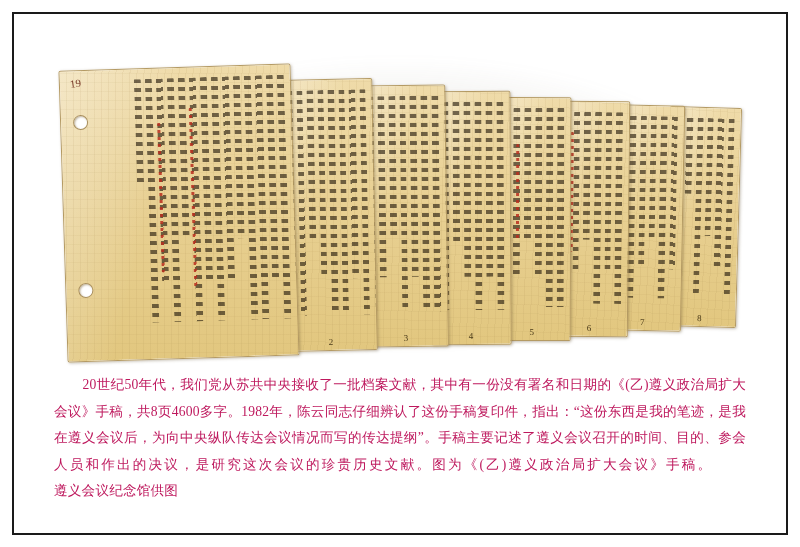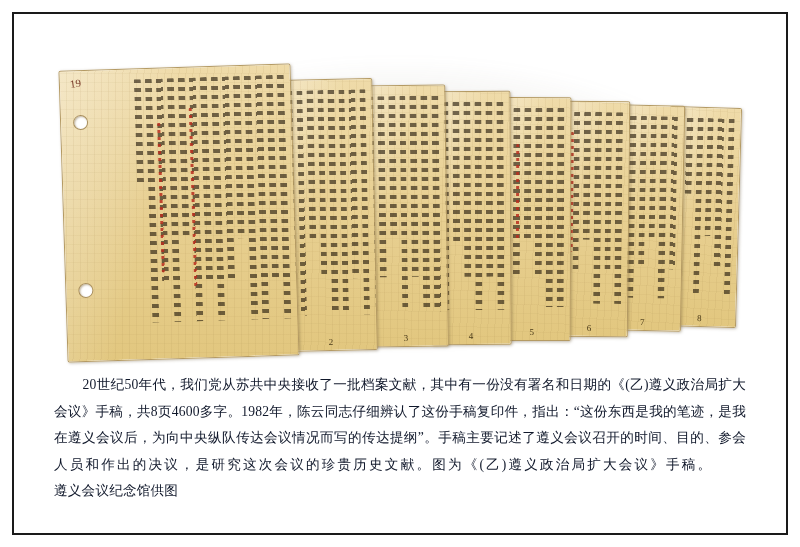--- a/index.html
+++ b/index.html
@@ -145,21 +145,21 @@
   }
   
   .caption {
     position: absolute;
     left: 54px;
     top: 372px;
     width: 692px;
     font-family: "Liberation Serif", serif;
     font-size: 13.6px;
     line-height: 1.95;
-    color: #0f172a;
+    color: #be185d;
     text-align: justify;
     text-justify: inter-ideograph;
     letter-spacing: .2px;
   }
   .caption .indent { display: inline-block; width: 2.1em; }
   .caption .gap { display: inline-block; width: 2.4em; }
   .credit { white-space: nowrap; }
 </style>
 </head>
 <body>

